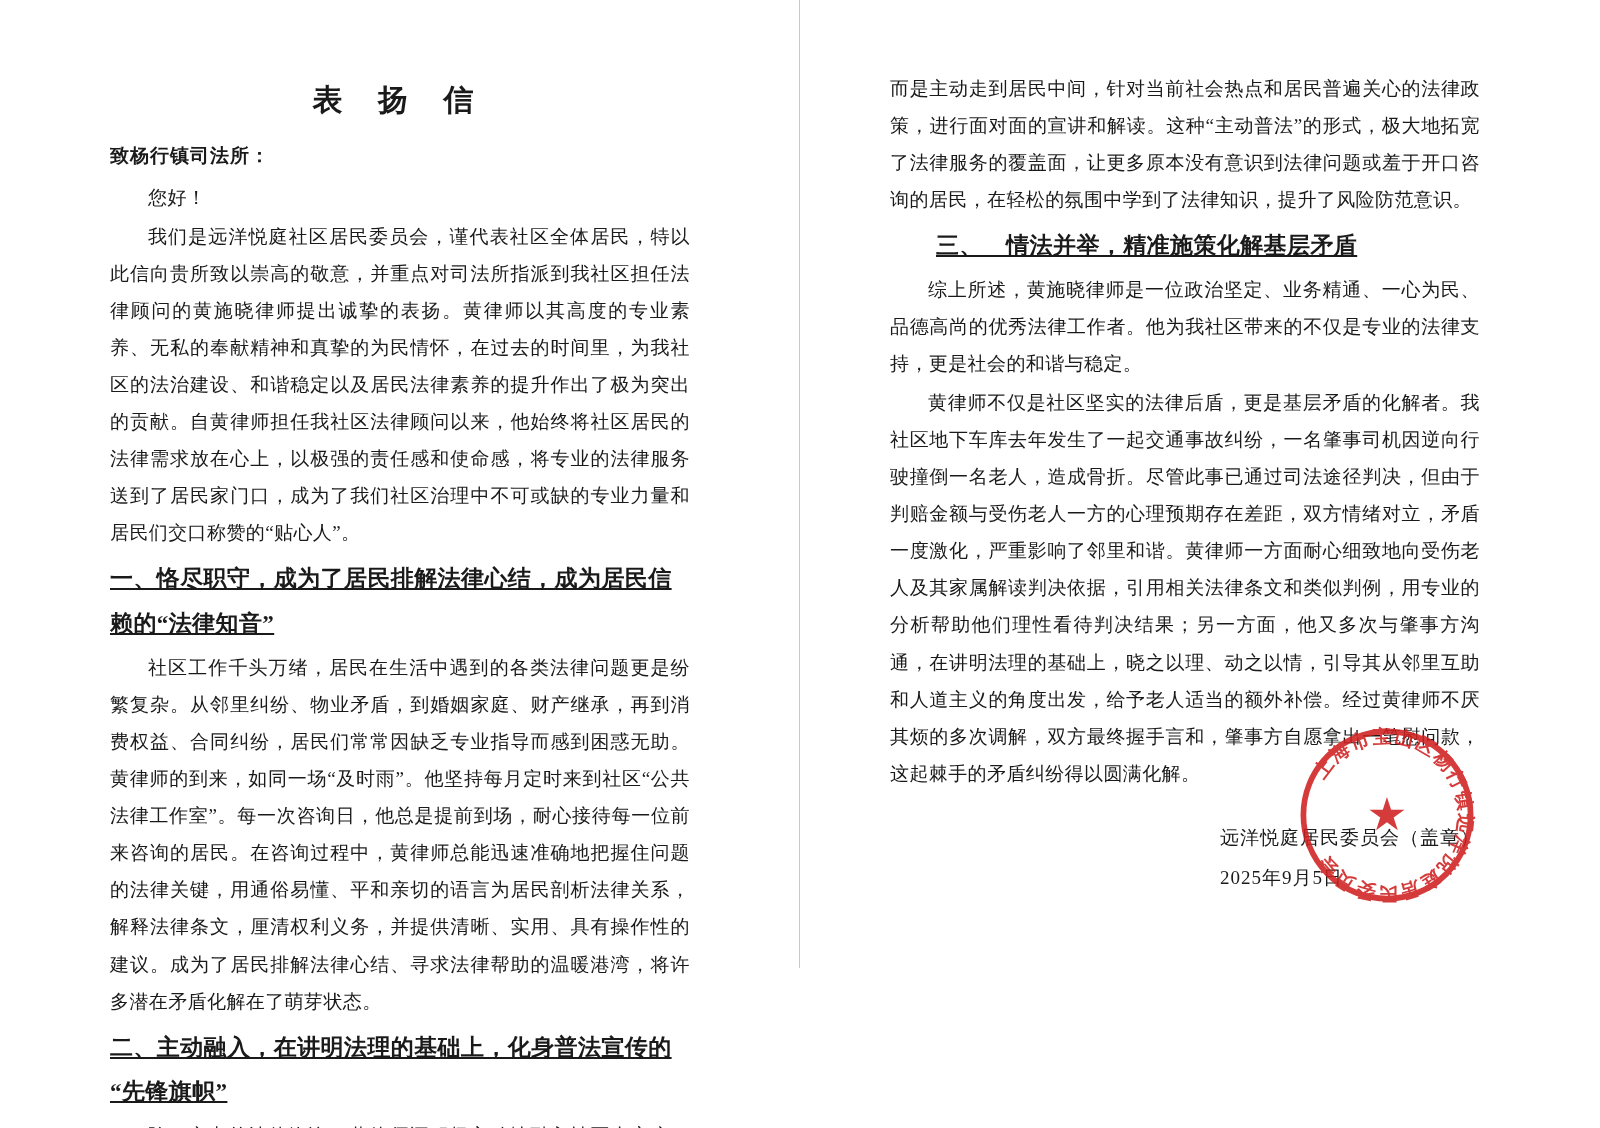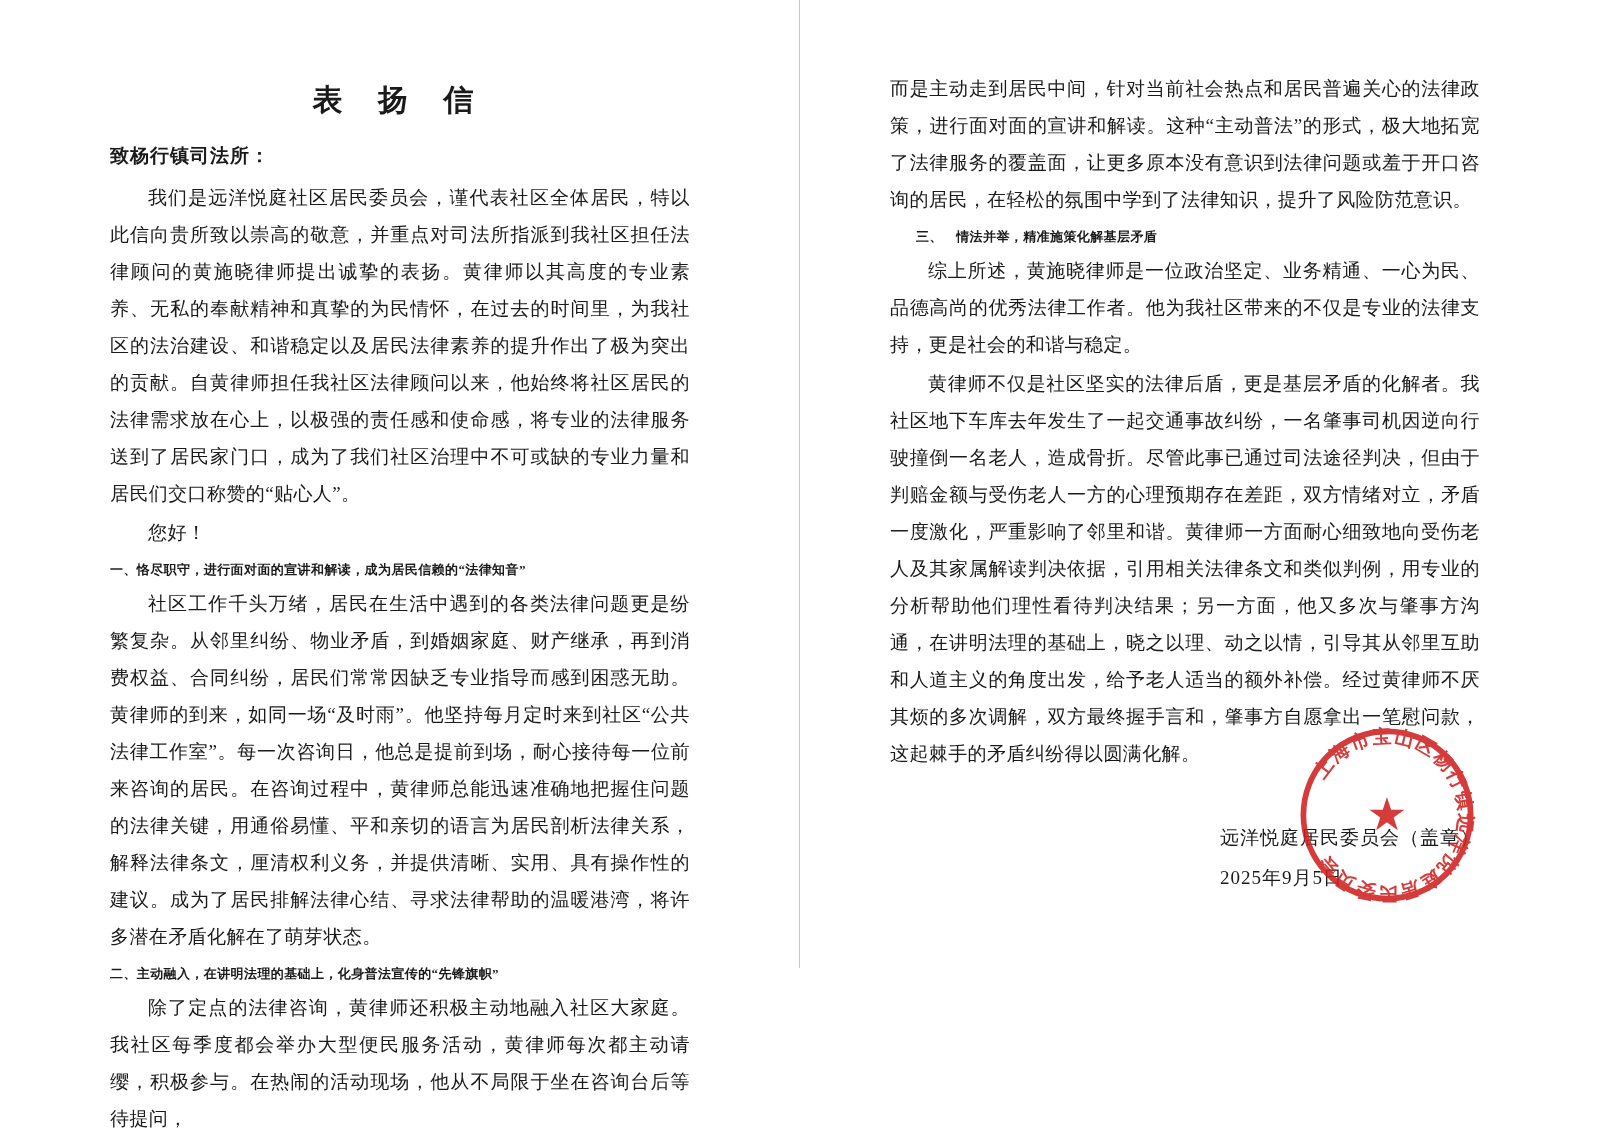--- a/index.html
+++ b/index.html
@@ -61,25 +61,26 @@
     line-height: 1.95;
     margin: 0 0 2px 0;
     text-align: justify;
     text-justify: inter-ideograph;
     letter-spacing: 0.4px;
   }
   p.indent {
     text-indent: 2em;
   }
   p.section-head {
-    font-size: 13px;
+    font-size: 23px;
     font-weight: bold;
     line-height: 1.95;
     margin: 6px 0 2px 0;
     letter-spacing: 0.4px;
+    text-decoration: underline;
   }
   p.section-head.indent2 {
     text-indent: 2em;
   }
   .signature-block {
     position: absolute;
     right: 120px;
     bottom: 230px;
     text-align: left;
     font-size: 19px;
@@ -102,23 +103,23 @@
   .seal svg { display: block; }
 </style>
 </head>
 <body>
 
 <div class="page">
 
   <div class="column col-left">
     <div class="doc-title">表 扬 信</div>
     <p class="salutation">致杨行镇司法所：</p>
+    <p class="body-text indent">您好！</p>
     <p class="body-text indent">我们是远洋悦庭社区居民委员会，谨代表社区全体居民，特以此信向贵所致以崇高的敬意，并重点对司法所指派到我社区担任法律顾问的黄施晓律师提出诚挚的表扬。黄律师以其高度的专业素养、无私的奉献精神和真挚的为民情怀，在过去的时间里，为我社区的法治建设、和谐稳定以及居民法律素养的提升作出了极为突出的贡献。自黄律师担任我社区法律顾问以来，他始终将社区居民的法律需求放在心上，以极强的责任感和使命感，将专业的法律服务送到了居民家门口，成为了我们社区治理中不可或缺的专业力量和居民们交口称赞的“贴心人”。</p>
-    <p class="body-text indent">您好！</p>
-    <p class="section-head">一、恪尽职守，进行面对面的宣讲和解读，成为居民信赖的“法律知音”</p>
+    <p class="section-head">一、恪尽职守，成为了居民排解法律心结，成为居民信赖的“法律知音”</p>
     <p class="body-text indent">社区工作千头万绪，居民在生活中遇到的各类法律问题更是纷繁复杂。从邻里纠纷、物业矛盾，到婚姻家庭、财产继承，再到消费权益、合同纠纷，居民们常常因缺乏专业指导而感到困惑无助。黄律师的到来，如同一场“及时雨”。他坚持每月定时来到社区“公共法律工作室”。每一次咨询日，他总是提前到场，耐心接待每一位前来咨询的居民。在咨询过程中，黄律师总能迅速准确地把握住问题的法律关键，用通俗易懂、平和亲切的语言为居民剖析法律关系，解释法律条文，厘清权利义务，并提供清晰、实用、具有操作性的建议。成为了居民排解法律心结、寻求法律帮助的温暖港湾，将许多潜在矛盾化解在了萌芽状态。</p>
     <p class="section-head">二、主动融入，在讲明法理的基础上，化身普法宣传的“先锋旗帜”</p>
     <p class="body-text indent">除了定点的法律咨询，黄律师还积极主动地融入社区大家庭。我社区每季度都会举办大型便民服务活动，黄律师每次都主动请缨，积极参与。在热闹的活动现场，他从不局限于坐在咨询台后等待提问，</p>
   </div>
 
   <div class="divider"></div>
 
   <div class="column col-right">
     <p class="body-text">而是主动走到居民中间，针对当前社会热点和居民普遍关心的法律政策，进行面对面的宣讲和解读。这种“主动普法”的形式，极大地拓宽了法律服务的覆盖面，让更多原本没有意识到法律问题或羞于开口咨询的居民，在轻松的氛围中学到了法律知识，提升了风险防范意识。</p>
     <p class="section-head indent2">三、　情法并举，精准施策化解基层矛盾</p>

